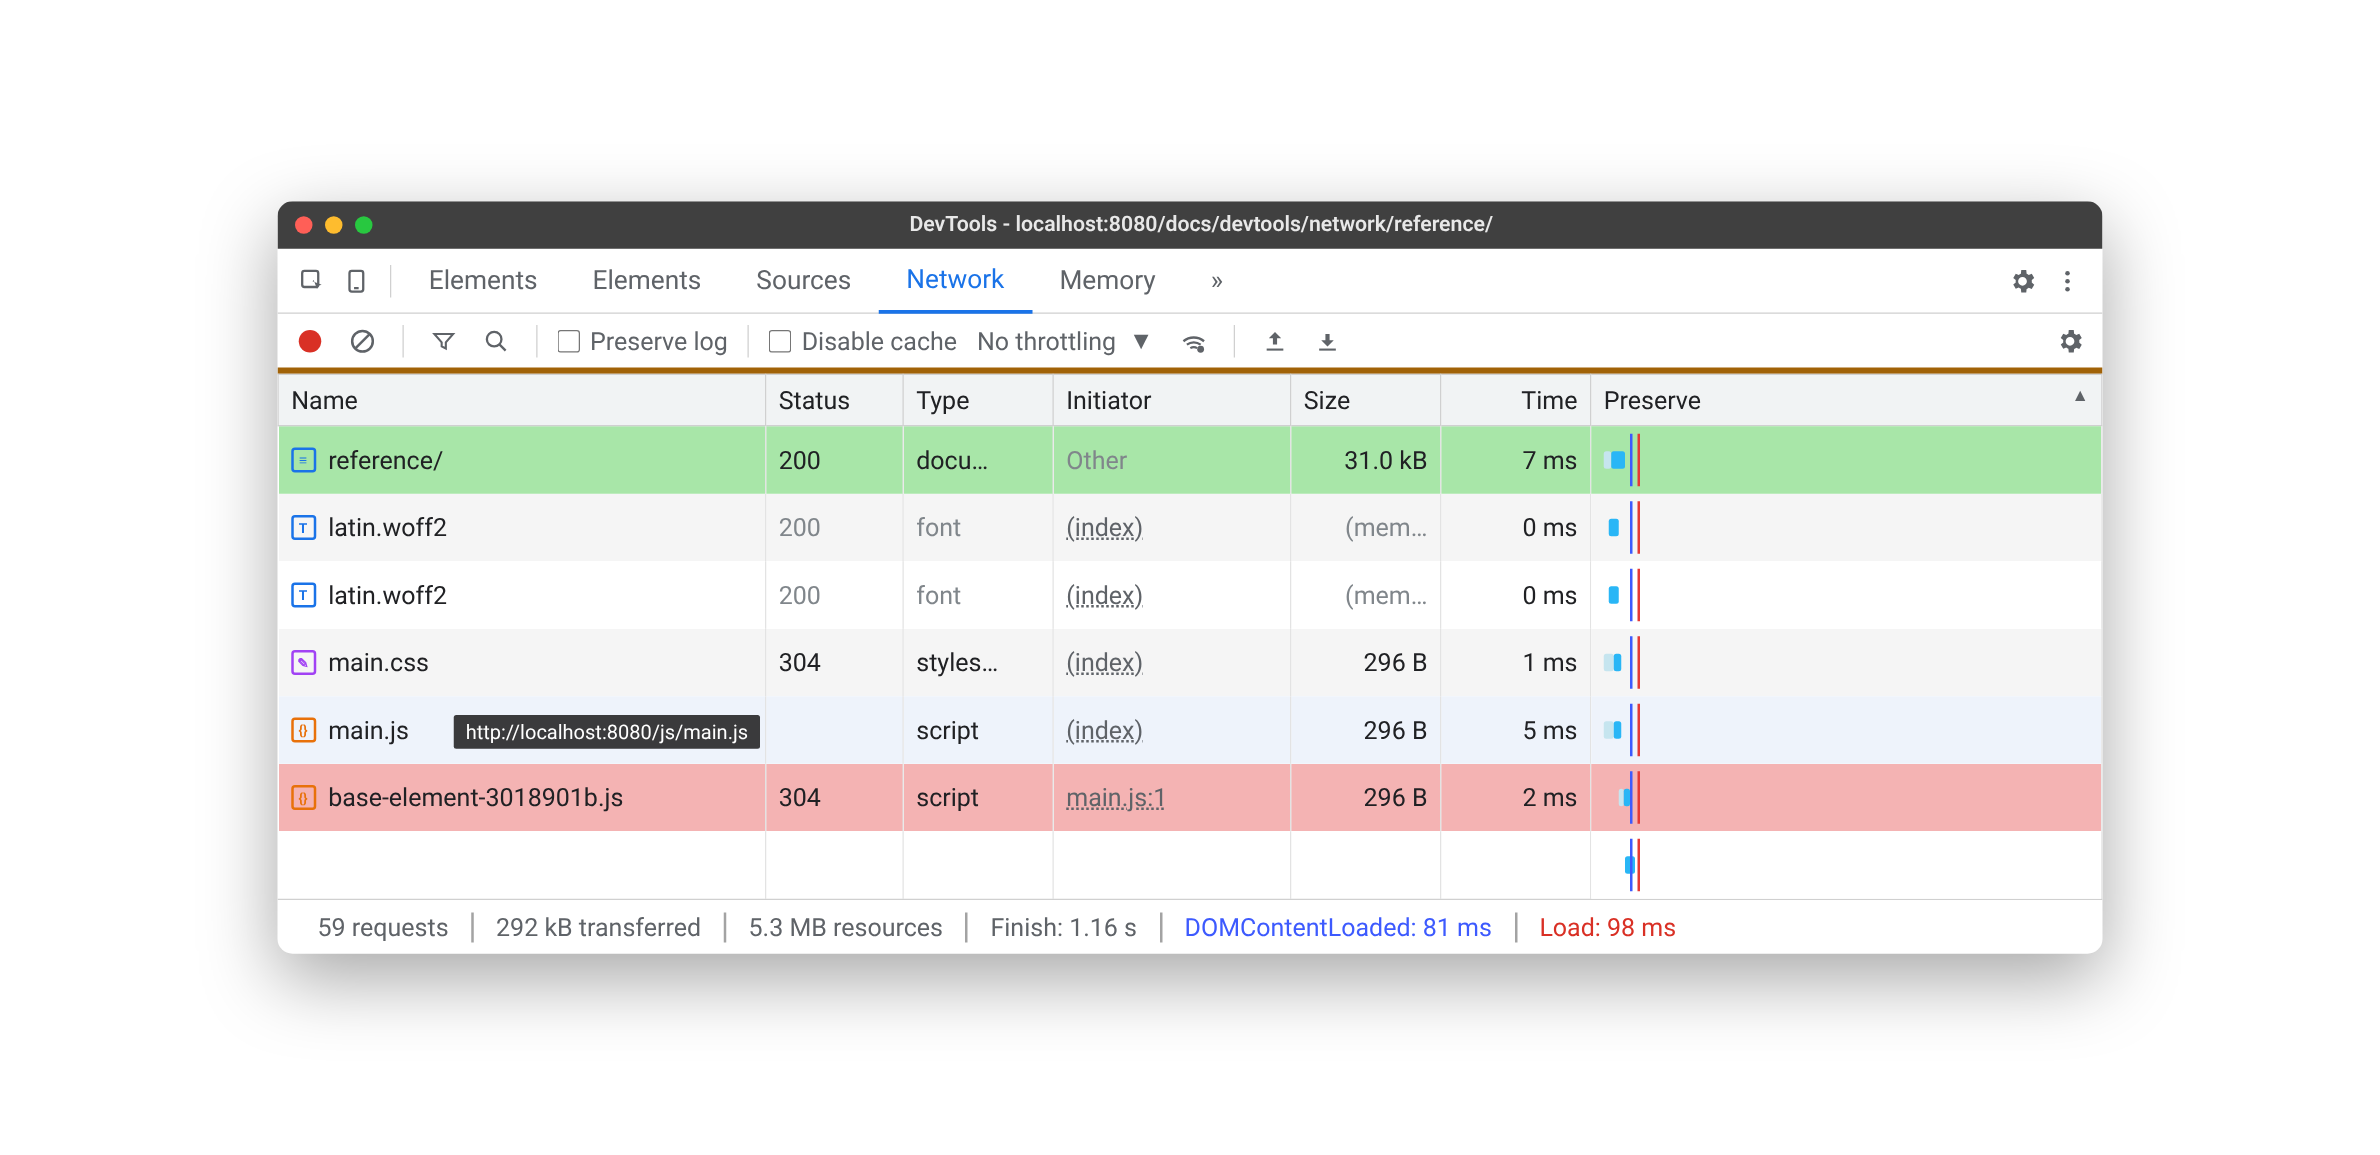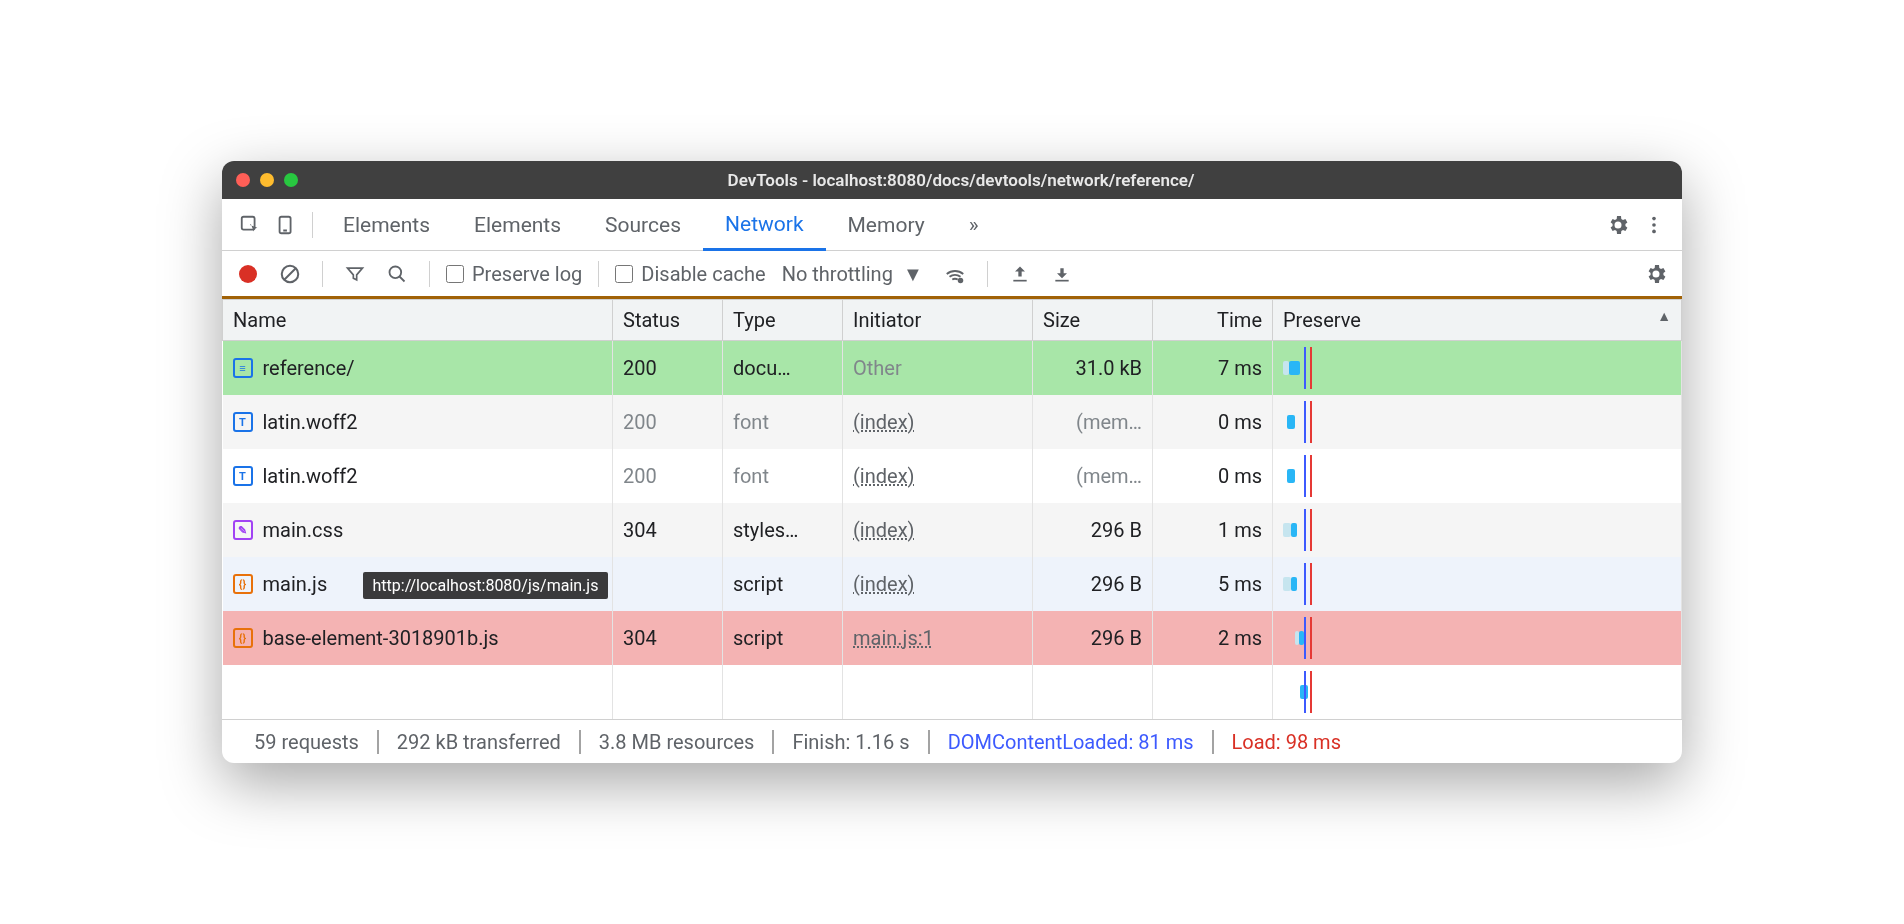--- a/index.html
+++ b/index.html
@@ -43,21 +43,21 @@
     color: #5f6368;
     font-size: 21px;
   }
   .tabbar .icon-btn { width: 36px; display:flex; align-items:center; justify-content:center; color:#5f6368; }
   .tabbar .divider { width:1px; height:26px; background:#d0d0d0; margin:0 8px; }
   .tabbar .tab { padding: 0 22px; height:100%; display:flex; align-items:center; cursor:pointer; }
   .tabbar .tab.active { color:#1a73e8; border-bottom: 3px solid #1a73e8; font-weight: 400; margin-bottom:-1px; }
   .tabbar .spacer { flex:1; }
   .toolbar {
     display:flex; align-items:center; height:48px; padding:0 10px; gap:10px;
-    border-bottom:3px solid #a16207; color:#5f6368; font-size:20px;
+    border-bottom:5px solid #a16207; color:#5f6368; font-size:20px;
   }
   .toolbar .icon-btn { width:32px; display:flex; align-items:center; justify-content:center; }
   .toolbar .vr { width:1px; height:26px; background:#d0d0d0; margin:0 6px; }
   .toolbar label { display:flex; align-items:center; gap:8px; }
   .toolbar input[type=checkbox] { width:18px; height:18px; }
   .toolbar .throttle { display:flex; align-items:flex-end; gap:10px; padding:0 6px; }
   .record-dot { width:18px; height:18px; border-radius:50%; background:#d93025; }
   .table { width:100%; border-collapse:collapse; font-size:20px; color:#202124; }
   .table thead th {
     text-align:left; font-weight:400; background:#f1f3f4; border:1px solid #d0d0d0;
@@ -393,19 +393,19 @@
               <div class="wline red" style="left: 7%;"></div>
             </div>
           </td>
         </tr>
       </tbody>
   </table>
 
   <div class="statusbar">
     <div class="seg">59 requests</div>
     <div class="seg">292 kB transferred</div>
-    <div class="seg">3.8 MB resources</div>
+    <div class="seg">5.3 MB resources</div>
     <div class="seg">Finish: 1.16 s</div>
     <div class="seg dcl">DOMContentLoaded: 81 ms</div>
     <div class="seg load">Load: 98 ms</div>
   </div>
 
 </div>
 
 </body></html>

